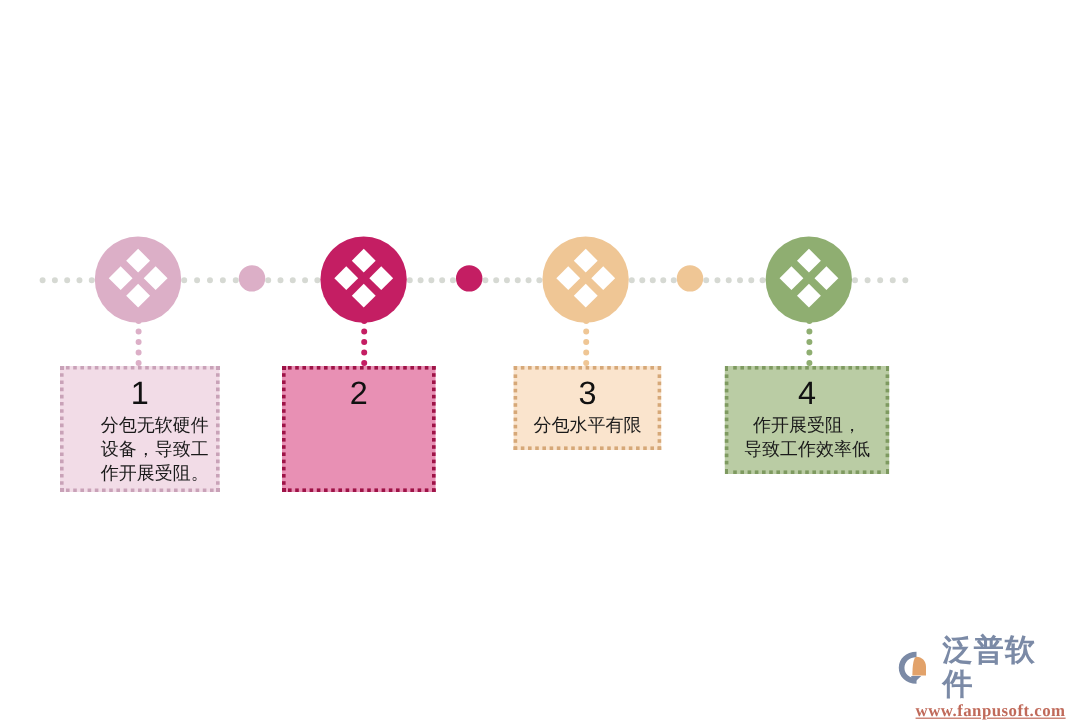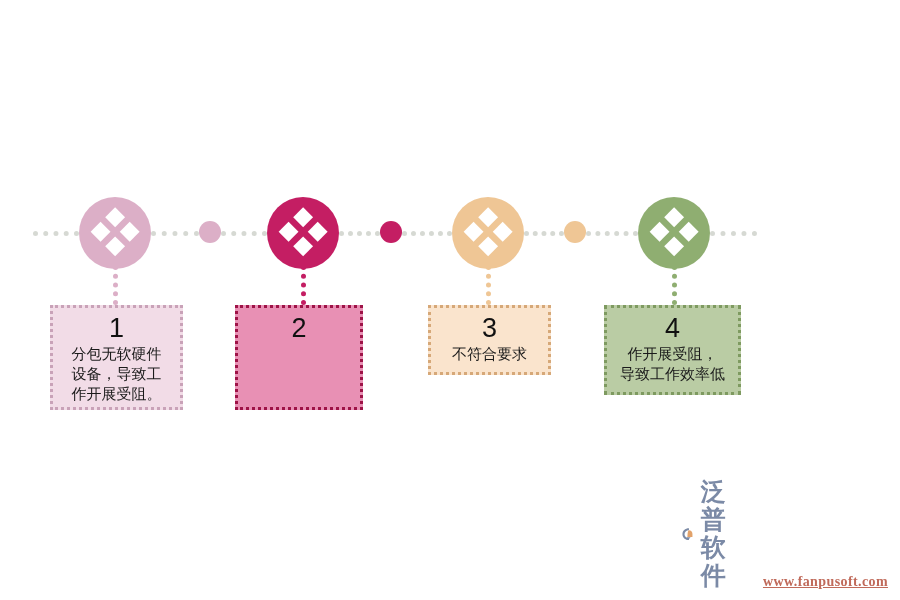--- a/index.html
+++ b/index.html
@@ -73,33 +73,33 @@
     font-weight: 400;
   }
   .box-text {
     font-size: 15px;
     line-height: 20px;
     color: #1a1a1a;
     font-family: "DejaVu Sans", "Liberation Sans", sans-serif;
     white-space: pre-line;
     text-align: center;
   }
-  .box-text.left-align { text-align: center; }
+  .box-text.left-align { text-align: right; }
 
   
   #watermark {
     position: absolute;
     right: 12px;
     bottom: 10px;
     width: 140px;
     height: 62px;
     display: flex;
+    flex-direction: column;
     align-items: flex-end;
-    justify-content: flex-end;
-    gap: 17px;
+    justify-content: flex-start;
   }
   .wm-row {
     display: flex;
     align-items: center;
     gap: 4px;
   }
   .wm-mark { width: 34px; height: 30px; display:block; }
   .wm-name {
     font-size: 25px;
     line-height: 28px;
@@ -184,21 +184,21 @@
         <div class="box-num">1</div>
         <div class="box-text left-align">分包无软硬件
 设备，导致工
 作开展受阻。</div>
       </div>
       <div class="box" style="left: 235px; top: 305px; width: 128px; height: 105px; background: rgb(232, 144, 180); border-color: rgb(158, 19, 71);">
         <div class="box-num">2</div>
       </div>
       <div class="box" style="left: 428px; top: 305px; width: 123px; height: 70px; background: rgb(250, 228, 205); border-color: rgb(214, 168, 120);">
         <div class="box-num">3</div>
-        <div class="box-text">不符合要求</div>
+        <div class="box-text">分包水平有限</div>
       </div>
       <div class="box" style="left: 604px; top: 305px; width: 137px; height: 90px; background: rgb(186, 204, 164); border-color: rgb(126, 154, 96);">
         <div class="box-num">4</div>
         <div class="box-text">作开展受阻，
 导致工作效率低</div>
       </div>
     </div>
 
   <div id="watermark">
     <div class="wm-row">

